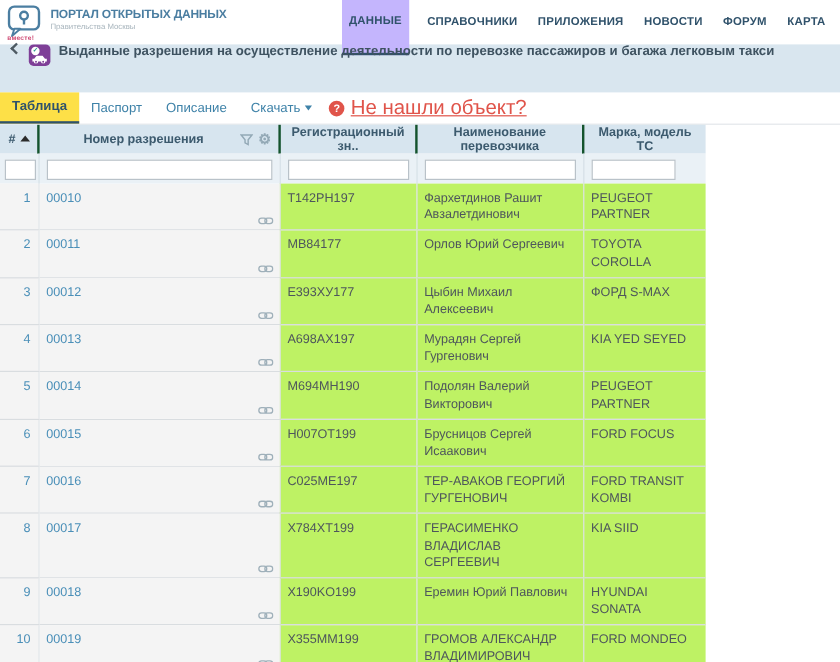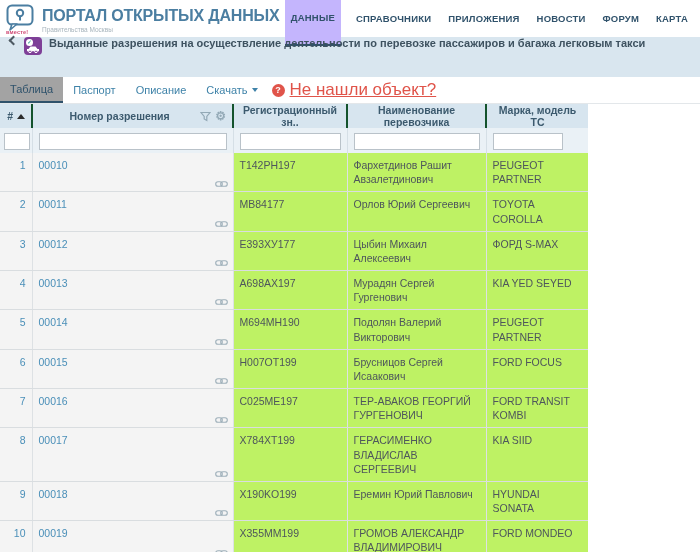--- a/index.html
+++ b/index.html
@@ -7,41 +7,41 @@
     font-family:"Liberation Sans", sans-serif; }
 
   
   .topbar { height:37px; display:flex; align-items:center; justify-content:space-between;
     padding:0 10px 0 6px; background:#fff; }
   .brand { display:flex; align-items:flex-start; gap:6px; }
   .brand-mark { position:relative; width:30px; height:30px; }
   .brand-badge { position:absolute; left:0; bottom:-1px; font-size:5.5px; font-weight:bold;
     color:#cf4a74; letter-spacing:.2px; }
   .brand-text { padding-top:3px; }
-  .brand-title { font-size:16px; font-weight:bold; color:#4b7ea1; letter-spacing:-.2px; }
+  .brand-title { font-size:10px; font-weight:bold; color:#4b7ea1; letter-spacing:-.2px; }
   .brand-sub { font-size:6.5px; color:#a7b4bc; margin-top:1px; }
   .nav { display:flex; align-items:center; gap:13px; }
   .nav-item { font-size:9.5px; font-weight:bold; color:#30526b; letter-spacing:.2px;
     padding:5px 2px; cursor:pointer; }
   .nav-item.active { background:#c4b5fd; padding:21px 6px; border-bottom:2px solid #30526b; }
 
   
   .titlebar { height:40px; background:#d9e6ef; display:flex; align-items:flex-start; padding:0 8px; gap:7px; }
   .back { width:7px; height:7px; border-left:2px solid #4e5a63; border-bottom:2px solid #4e5a63;
     transform:rotate(45deg); margin-left:2px; cursor:pointer; flex:none; }
   .ds-icon { position:relative; width:18px; height:18px; background:#7e3f97; border-radius:4px; flex:none; }
   .ds-icon svg { position:absolute; left:2px; bottom:2px; }
   .ds-check { position:absolute; top:1.5px; left:2px; width:7px; height:7px; background:#fff;
     border-radius:50%; font-size:5.5px; line-height:7px; text-align:center; color:#2fa08c; font-weight:bold; }
   .ds-title { font-size:11px; color:#3e5260; font-weight:bold; white-space:nowrap; overflow:hidden; }
 
   
   .tabsrow { height:27px; display:flex; align-items:stretch; border-bottom:1px solid #e3e7ea; }
   .tab { font-size:11px; display:flex; align-items:center; padding:0 10px; color:#3e82a8; cursor:pointer; }
-  .tab.active { background:#a3a3a3; color:#2f526b; border-bottom:2px solid #2f526b; }
+  .tab.active { background:#fde047; color:#2f526b; border-bottom:2px solid #2f526b;font-weight:bold; }
   .tab .caret { margin-left:4px; width:0; height:0; border-left:3.5px solid transparent;
     border-right:3.5px solid transparent; border-top:4px solid #3e82a8; }
   .help { display:flex; align-items:center; gap:5px; margin-left:4px; }
   .help-badge { width:13px; height:13px; border-radius:50%; background:#e0544a; color:#fff;
     font-size:9px; font-weight:bold; text-align:center; line-height:13px; cursor:pointer; }
   .help-link { font-size:17px; color:#e0544a; text-decoration:underline; cursor:pointer; }
 
   
   table { border-collapse:collapse; table-layout:fixed; width:588px; }
   col.c1{width:32px} col.c2{width:201px} col.c3{width:114px} col.c4{width:139px} col.c5{width:102px}

